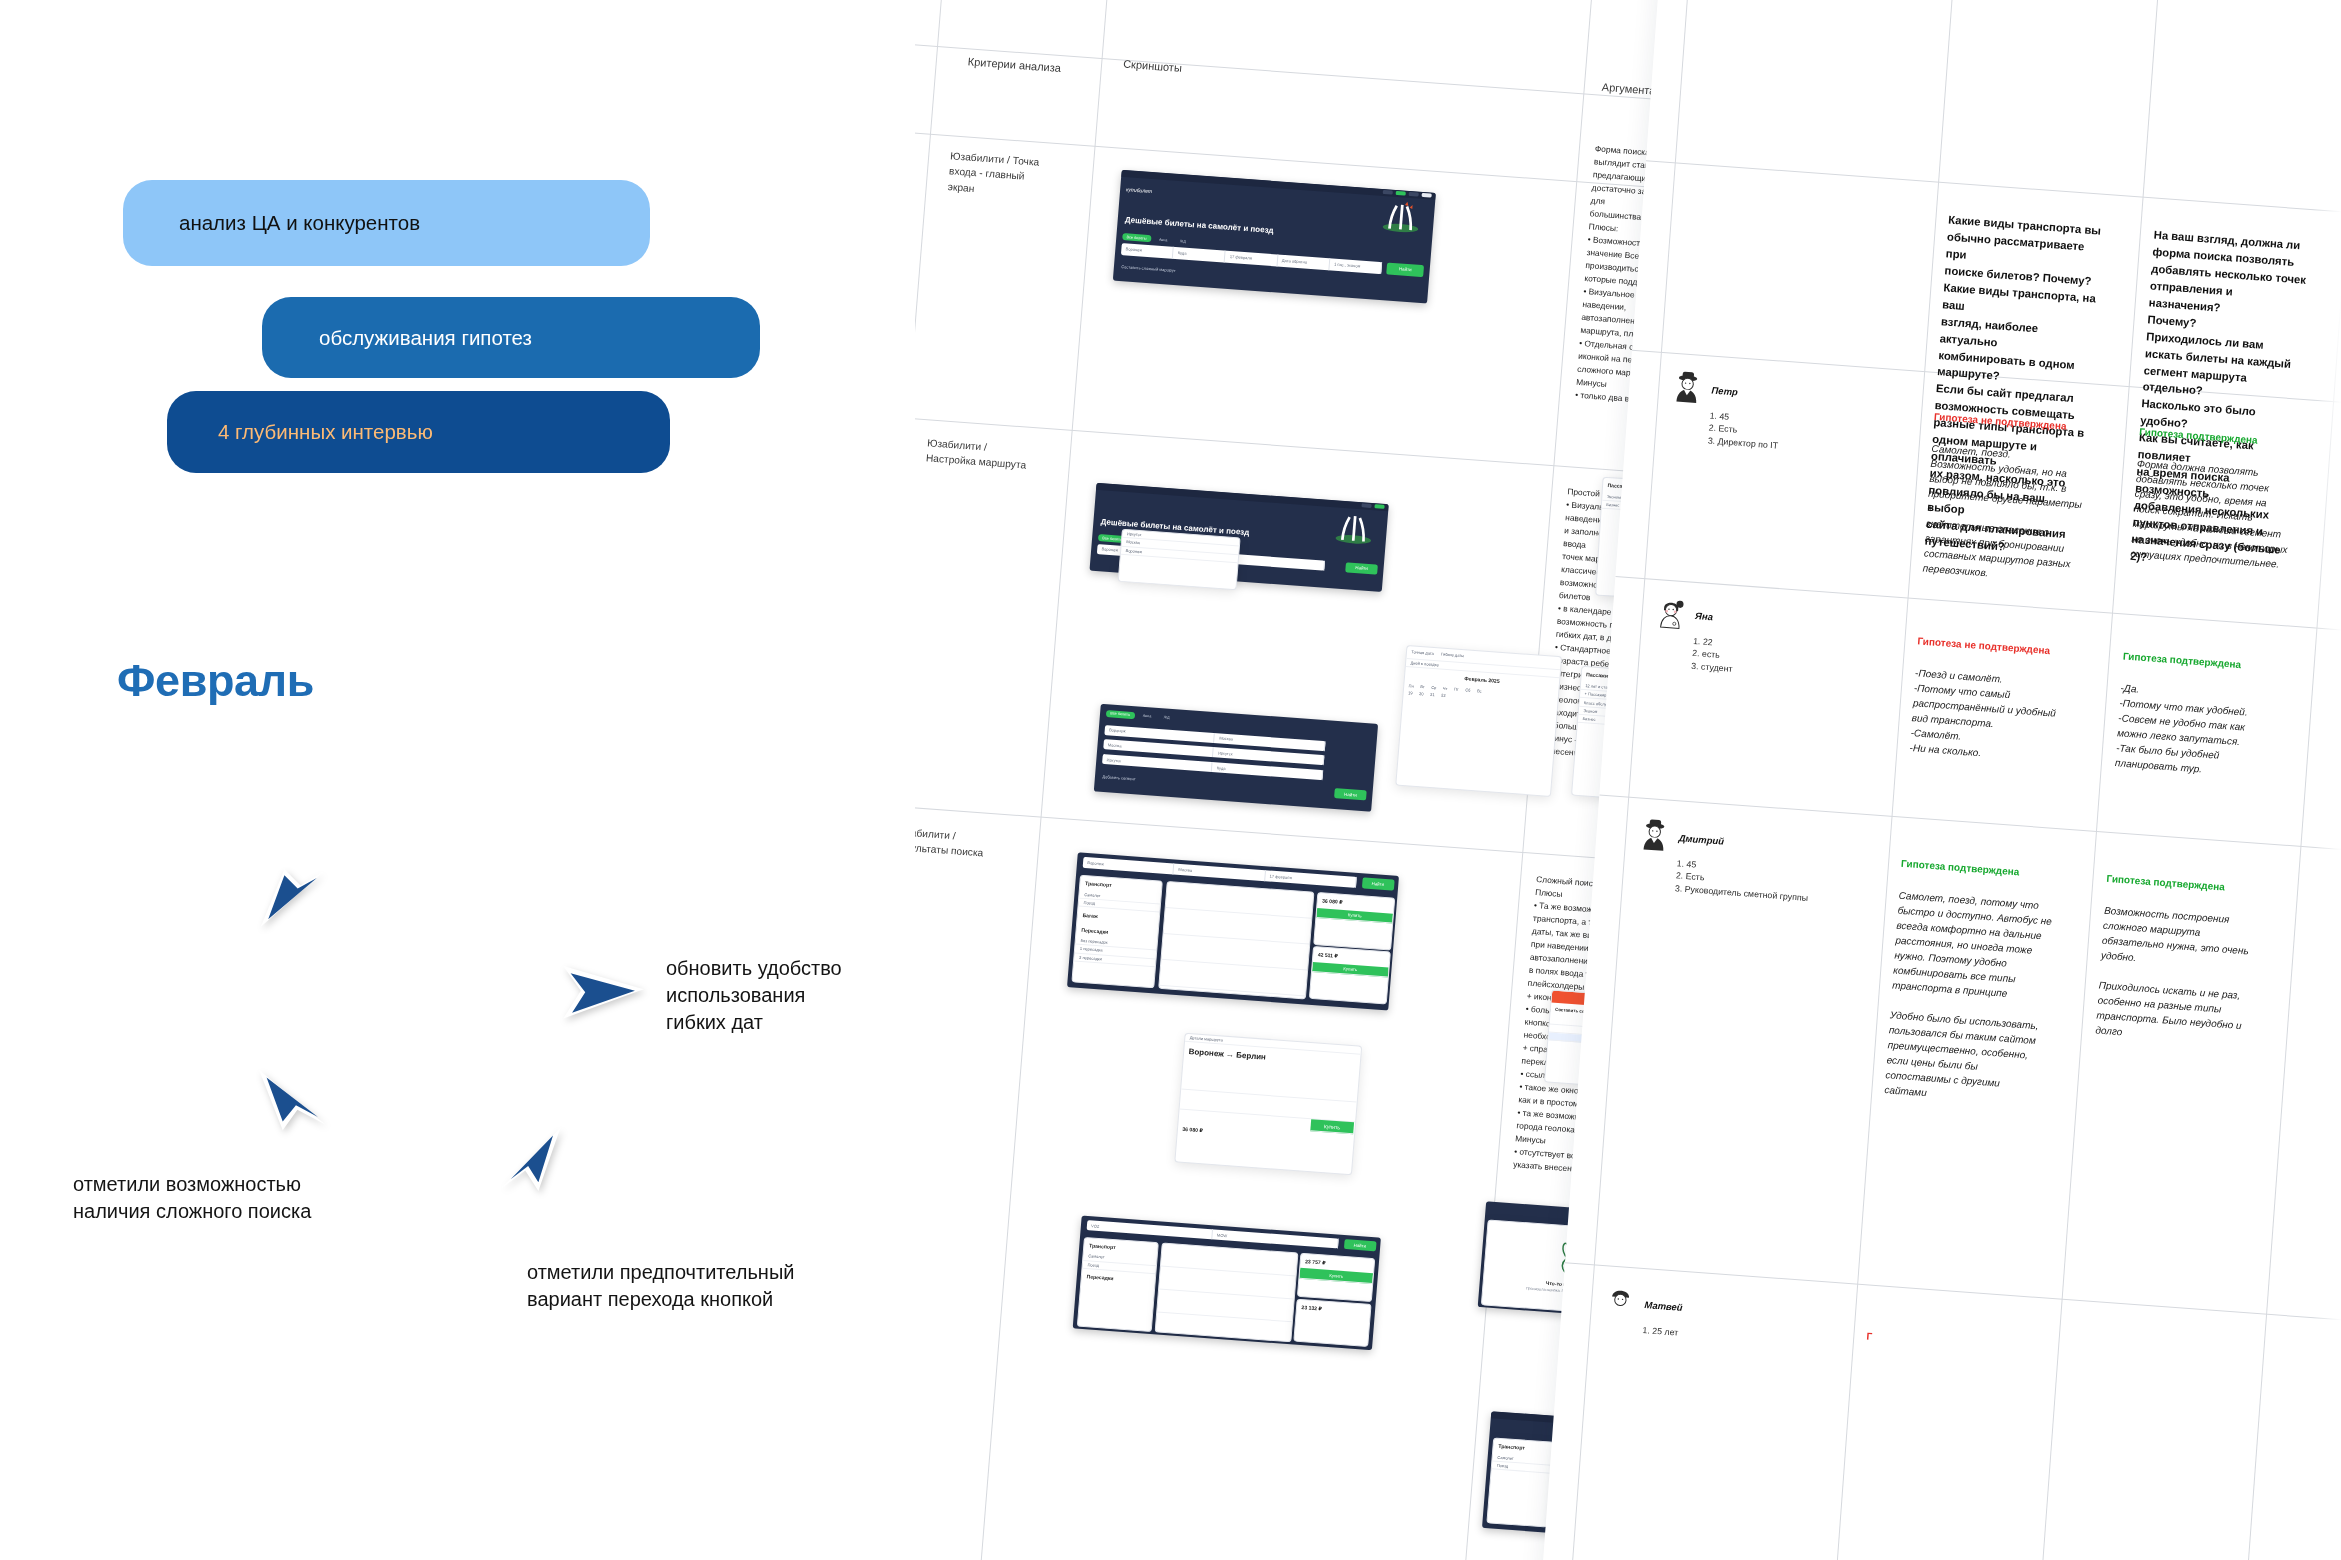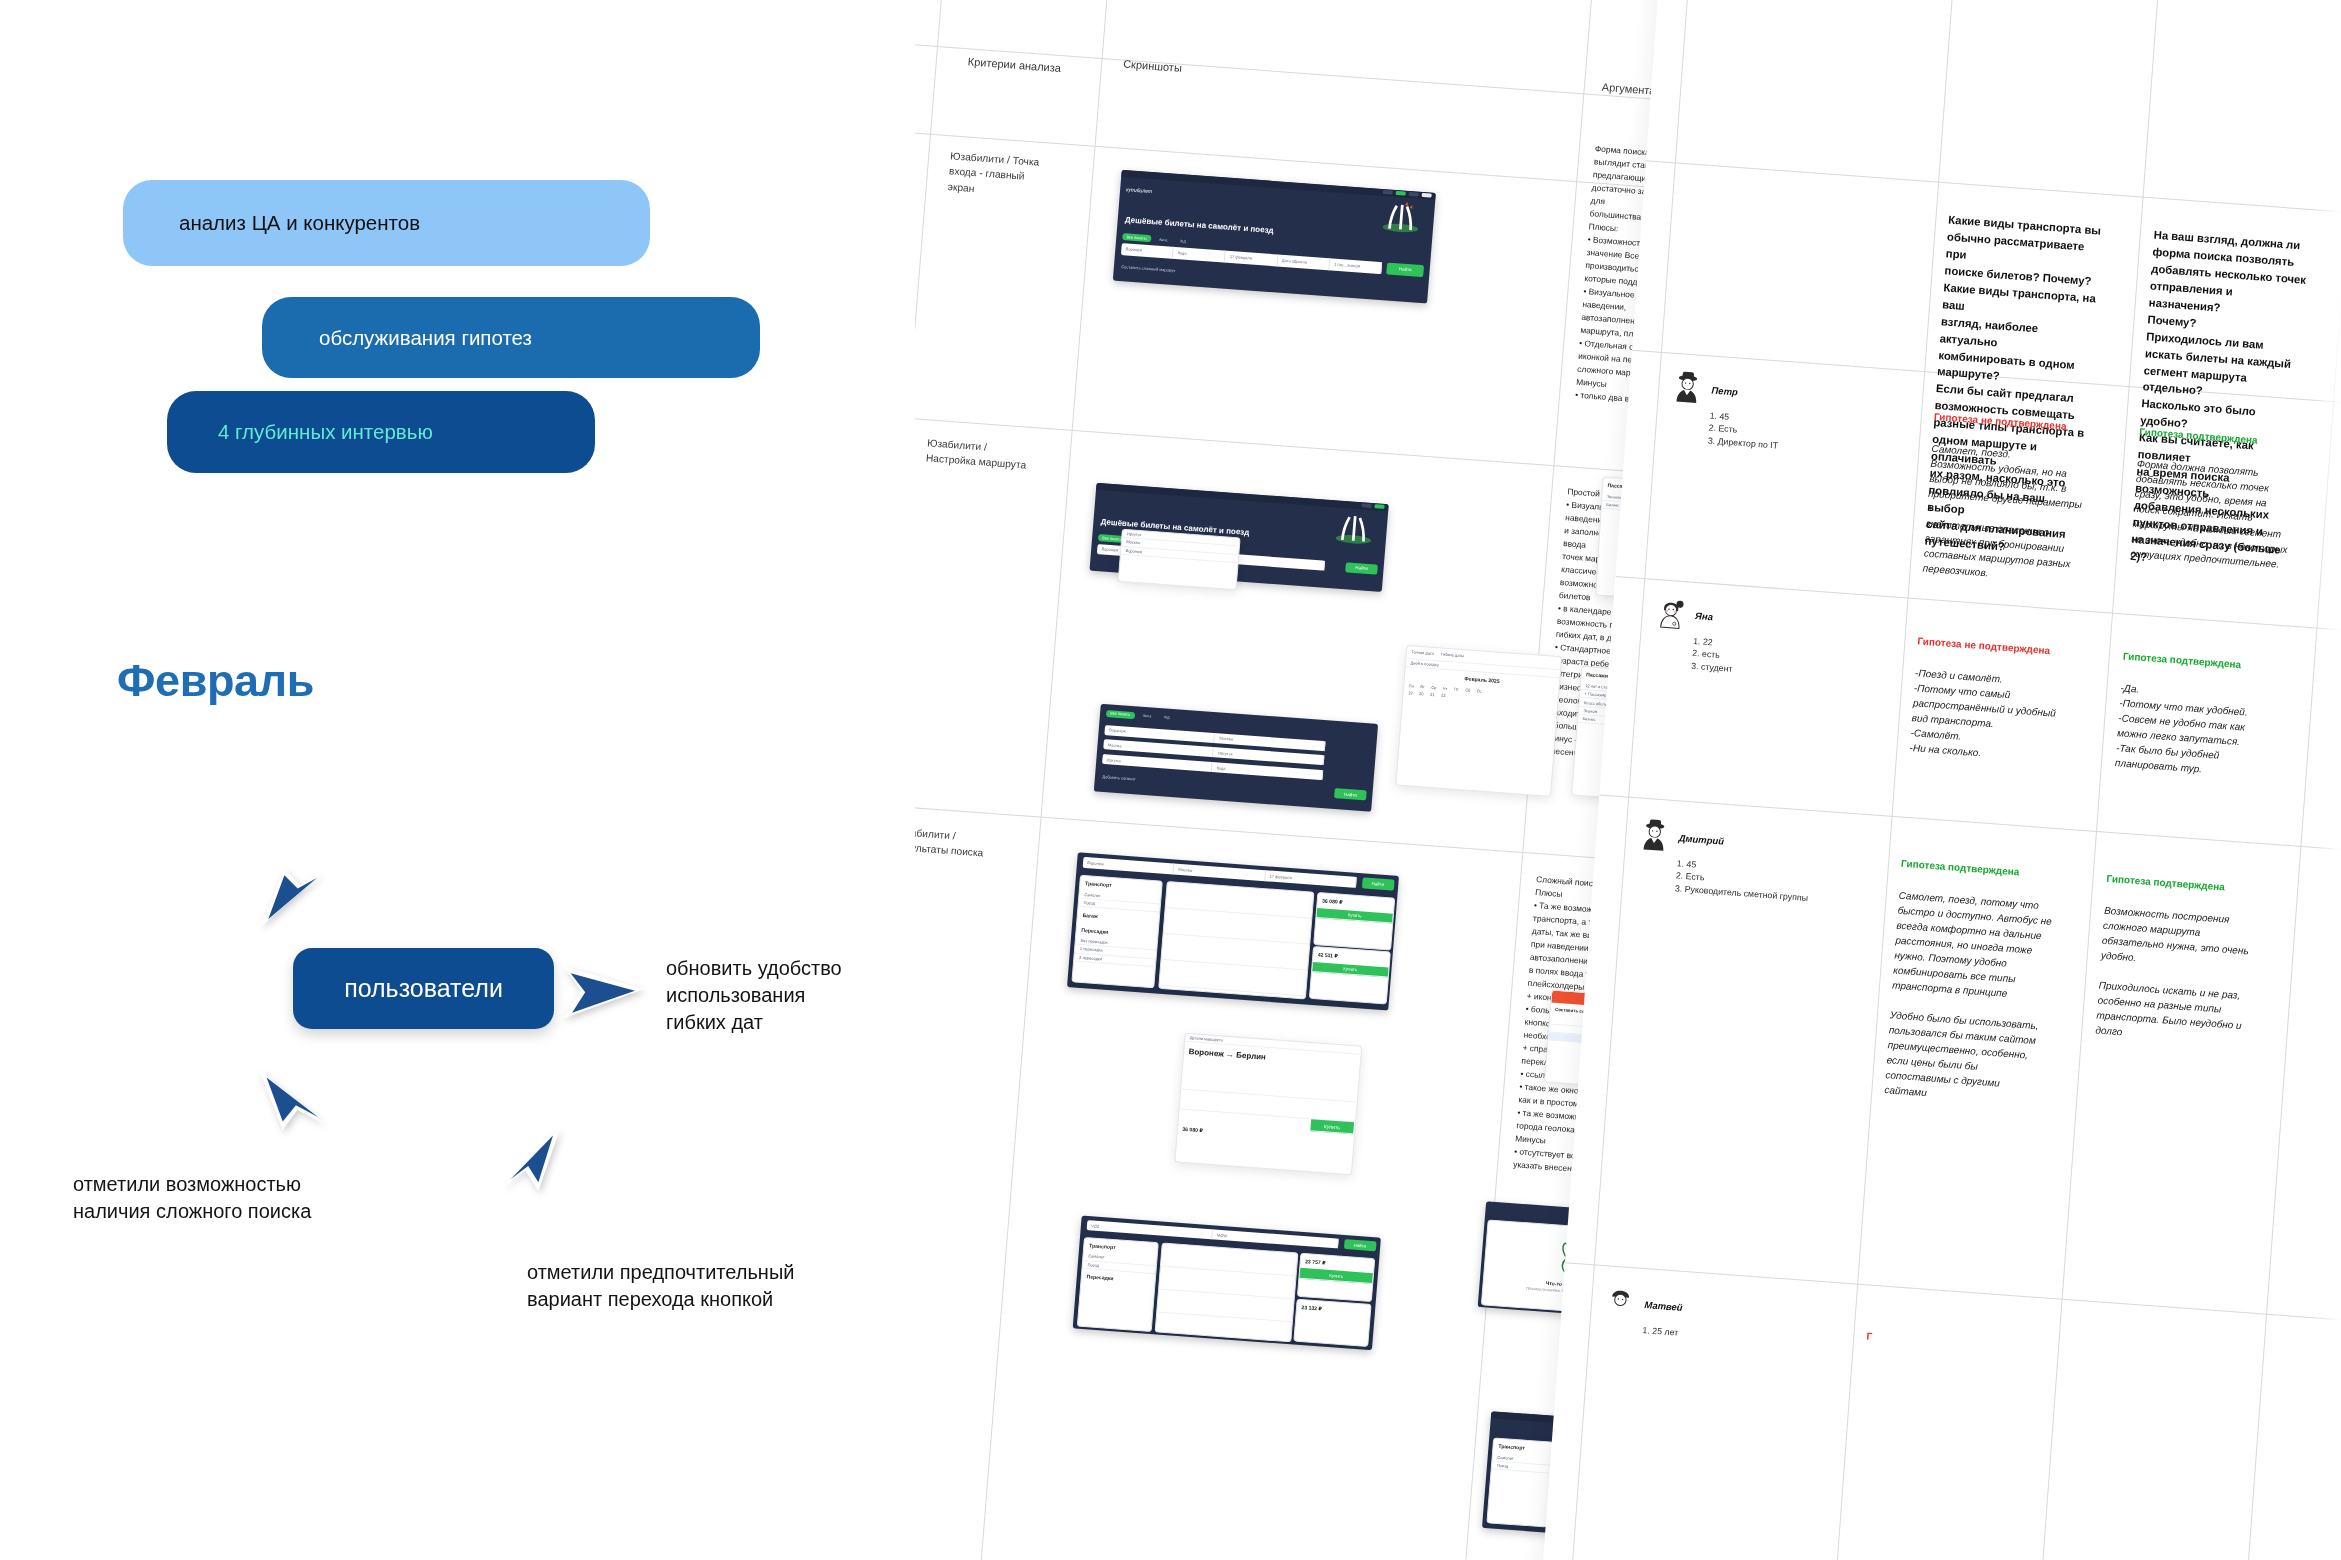--- a/index.html
+++ b/index.html
@@ -29,21 +29,21 @@
   }
   .stack-item.one{
     left:123px;top:0;width:527px;height:86px;background:#8EC6F8;color:#111;
     padding-left:56px;
   }
   .stack-item.two{
     left:262px;top:117px;width:498px;height:81px;background:#1B6BAF;color:#ffffff;
     padding-left:57px;
   }
   .stack-item.three{
-    left:167px;top:211px;width:428px;height:82px;background:#0E4C91;color:#5eead4;
+    left:167px;top:211px;width:503px;height:82px;background:#0E4C91;color:#fdba74;
     padding-left:51px;
   }
 
   .title-insights{
     position:absolute;left:117px;top:655px;
     font-size:45px;font-weight:700;color:#1F6DB5;letter-spacing:-0.4px;
     white-space:nowrap;
   }
 
   
@@ -686,21 +686,20 @@
     <div class="title-insights">Февраль</div>
 
 
     <div class="arrow" style="left:252px;top:856px;">
       <svg width="81" height="81" viewBox="0 0 110 110">
         <path d="M12 96 L96 22 L66 40 L44 18 Z" fill="#ffffff"></path>
         <path d="M22 86 L88 30 L62 44 L44 26 Z" fill="#1B4F8F"></path>
       </svg>
     </div>
 
-    <div class="users-node">пользователи</div>
 
     <div class="arrow" style="left:556px;top:951px;">
       <svg width="95" height="81" viewBox="0 0 130 110">
         <path d="M10 20 L120 52 L10 92 L34 54 Z" fill="#ffffff"></path>
         <path d="M20 30 L108 54 L22 84 L40 56 Z" fill="#1B4F8F"></path>
       </svg>
     </div>
 
     <div class="insight-text it-right">обновить удобство
 использования

